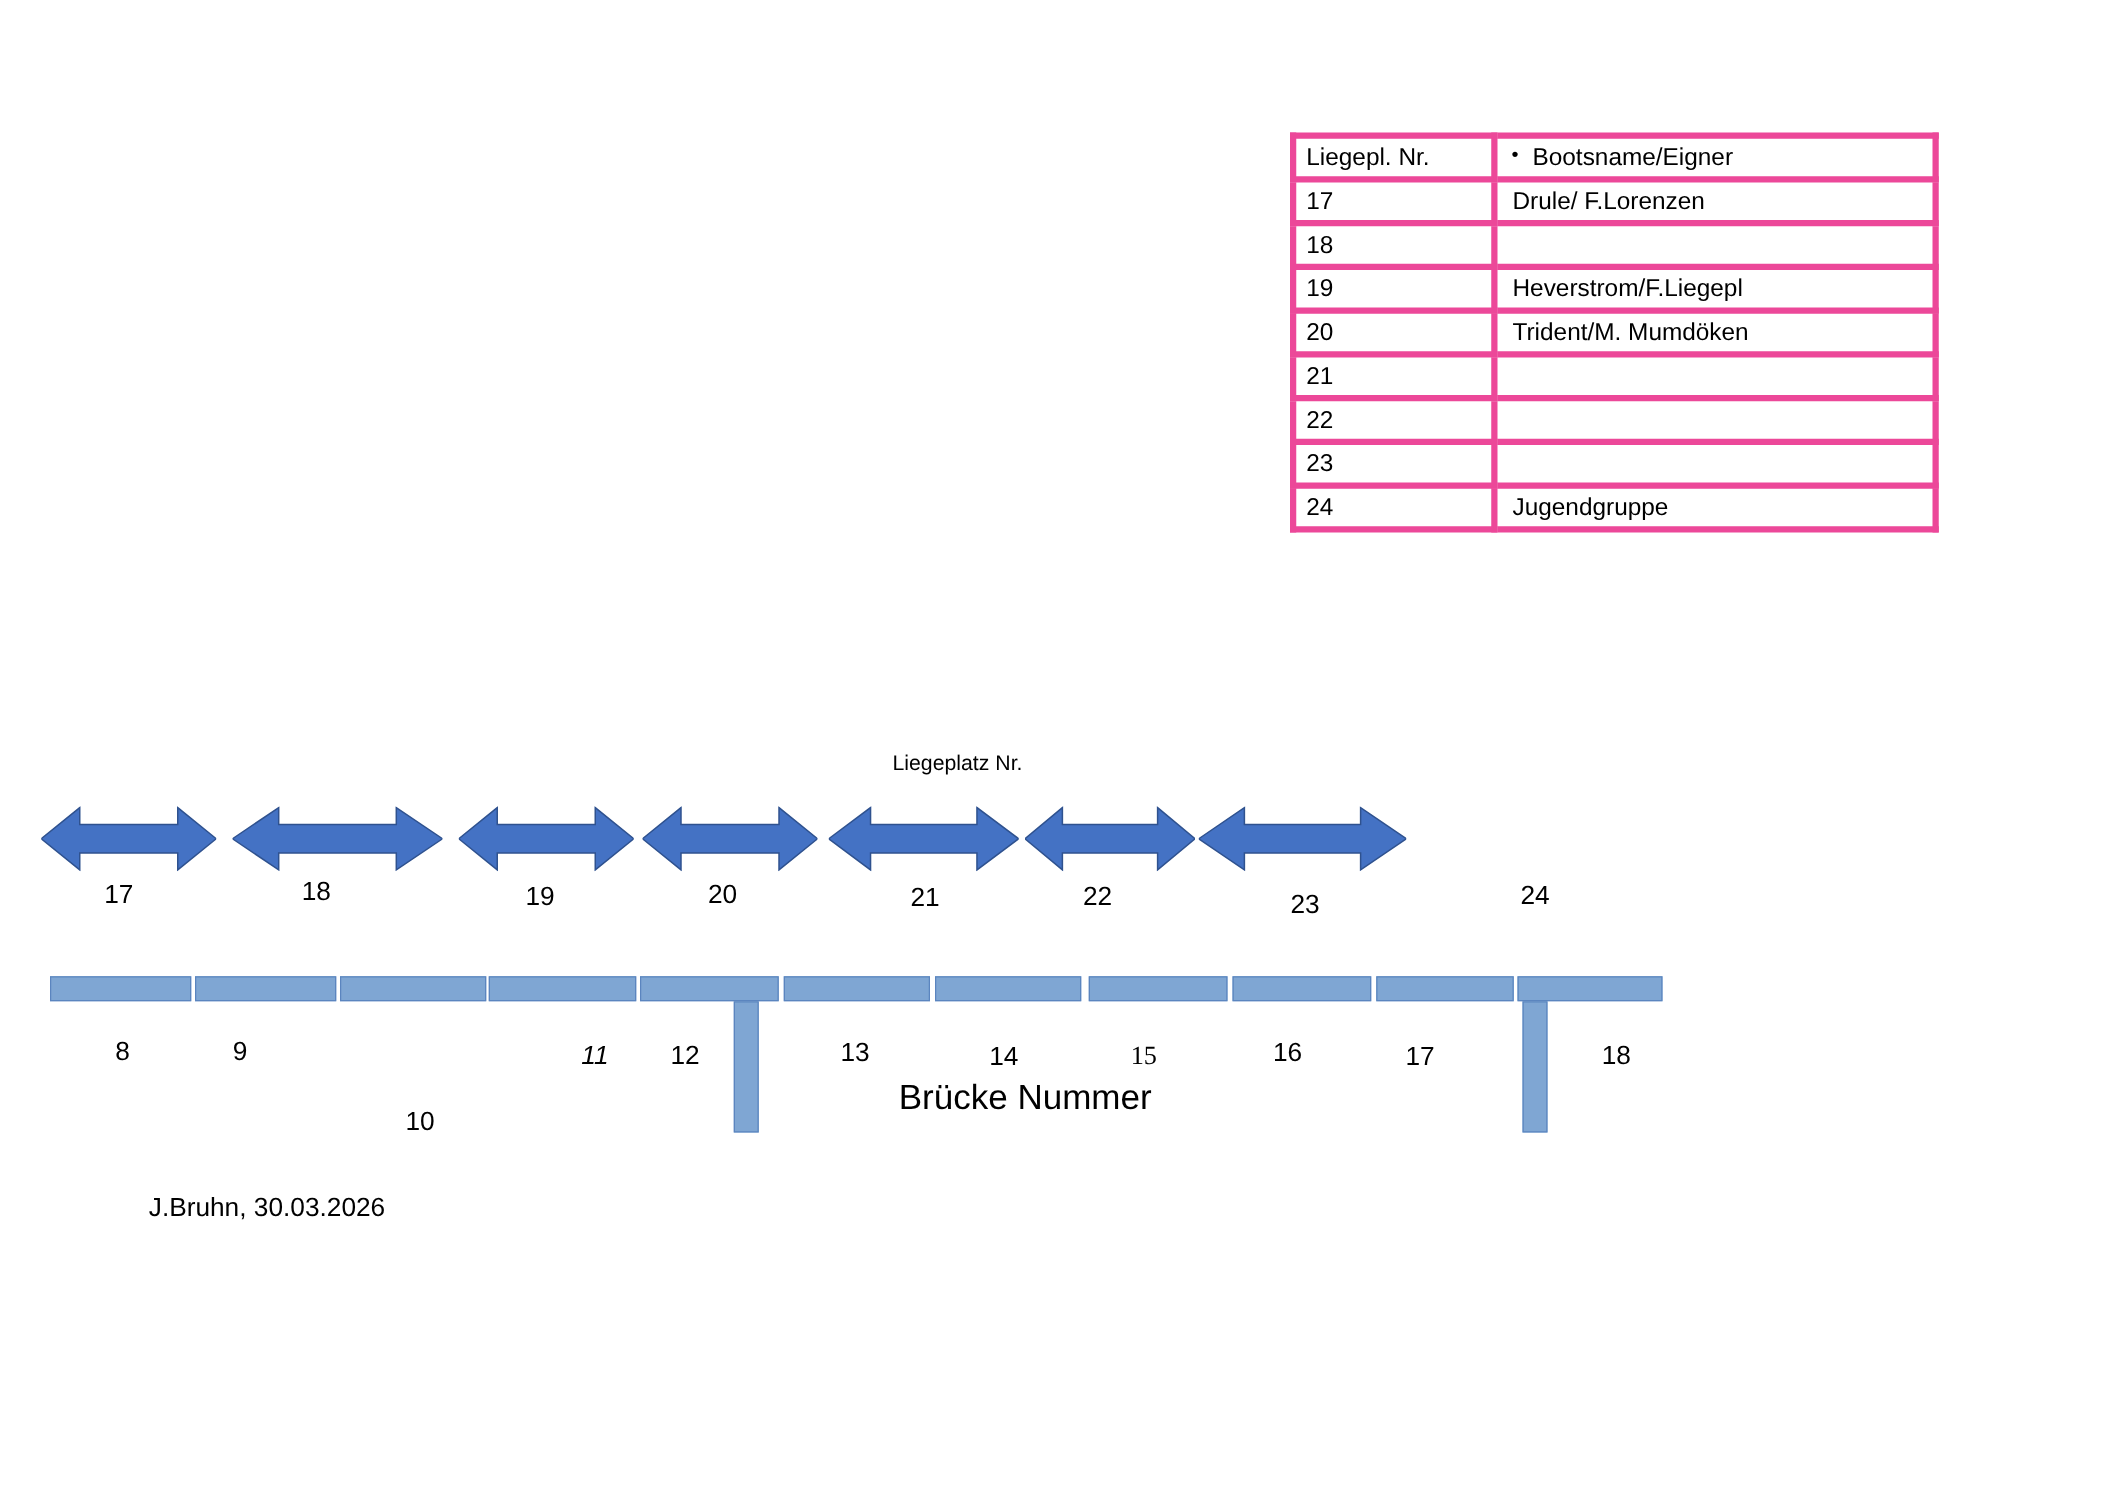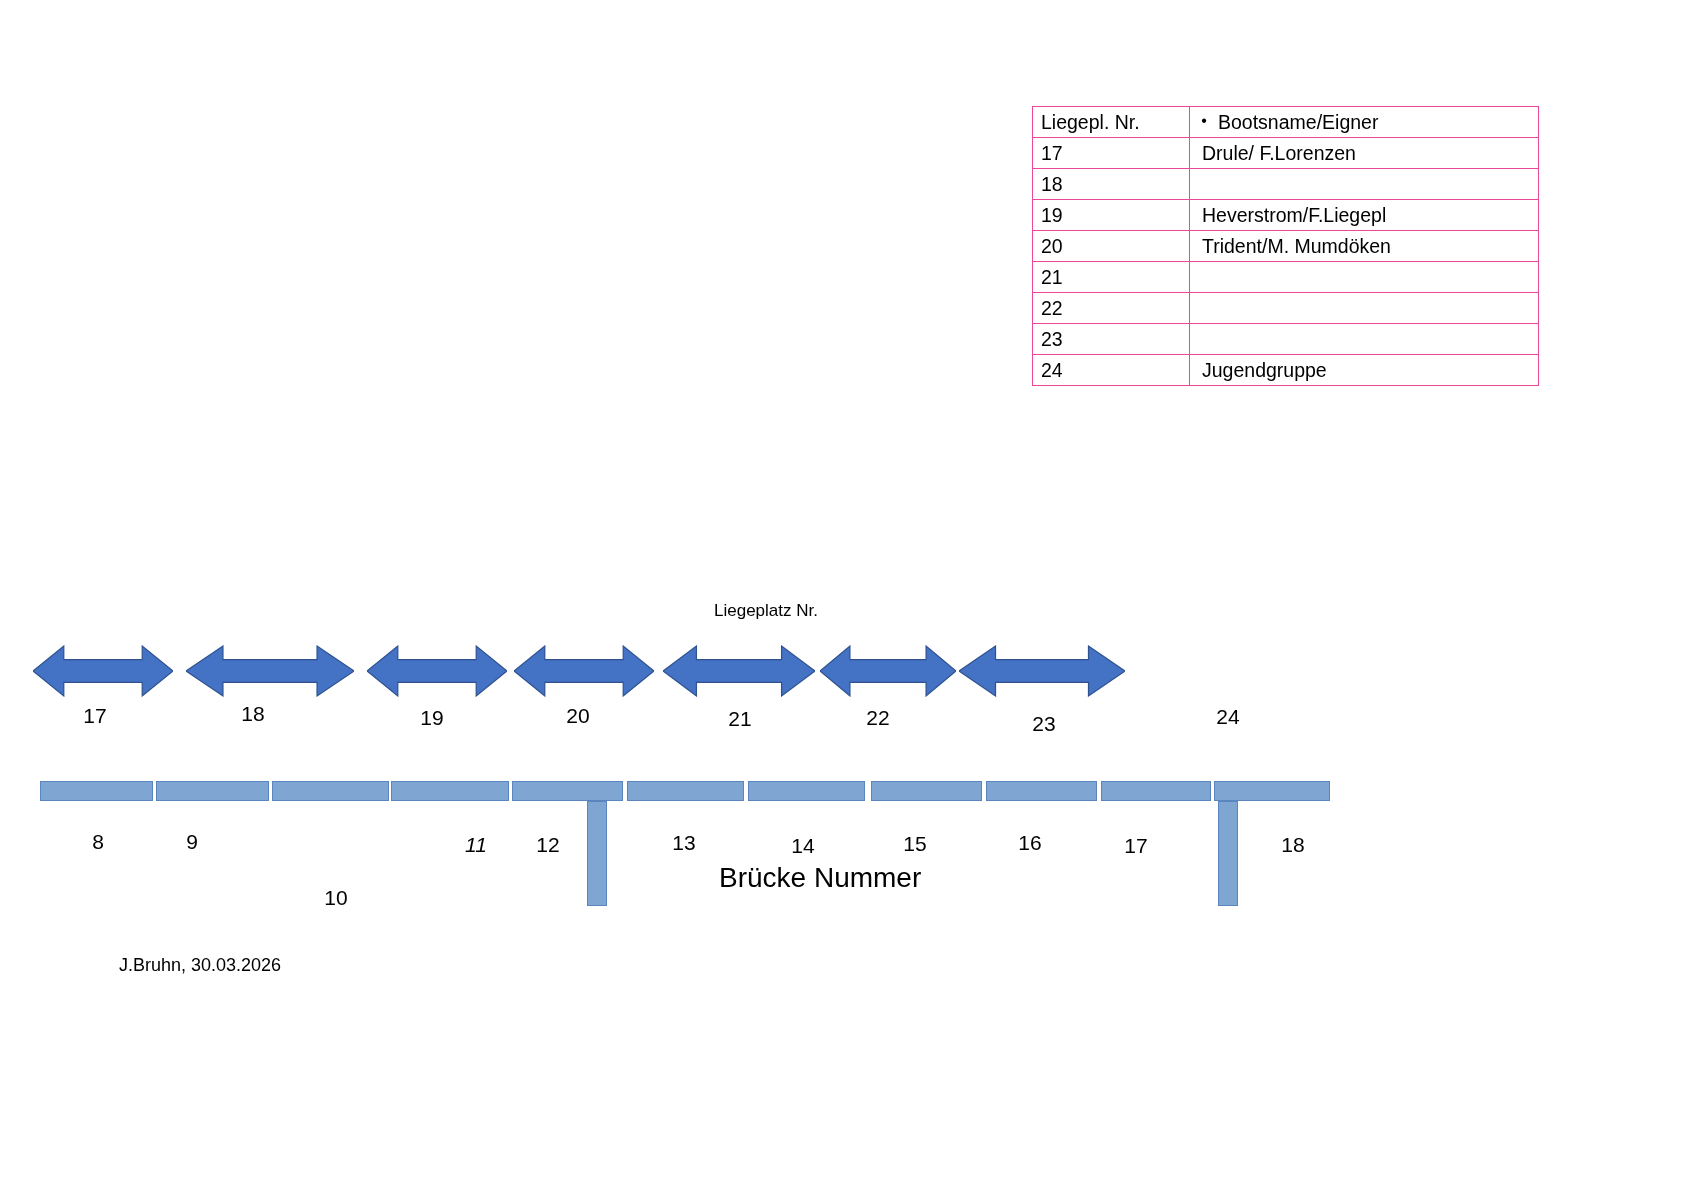--- a/index.html
+++ b/index.html
@@ -34,21 +34,21 @@
   .legend-table {
     position: absolute;
     left: 1032px;
     top: 106px;
     width: 496px;
     border-collapse: collapse;
     table-layout: fixed;
     font-size: 19.5px;
   }
   .legend-table td {
-    border: 1px solid #ec4899;
+    border: 5px solid #ec4899;
     height: 30px;
     padding: 0 0 0 8px;
     vertical-align: middle;
     white-space: nowrap;
     color: #000000;
   }
   .legend-table .col-nr { width: 148px; }
   .legend-table .col-name { width: 348px; padding-left: 12px; }
   .legend-table .hdr-name {
     padding-left: 0;
@@ -78,21 +78,21 @@
     position: absolute;
     left: 719px;
     top: 862px;
     font-size: 28px;
     white-space: nowrap;
   }
   .footer-author {
     position: absolute;
     left: 119px;
     top: 955px;
-    font-size: 18px;
+    font-size: 21px;
     white-space: nowrap;
   }
 
   
   .arrow {
     position: absolute;
     height: 52px;
   }
   .arrow svg { display: block; width: 100%; height: 100%; }
 
@@ -243,19 +243,19 @@
       <div class="dock-seg" style="left: 1214px; top: 781px; width: 116px; background: rgb(127, 166, 211); border-color: rgb(91, 133, 191);"></div>
       <div class="pier" style="left: 587px; top: 801px; height: 105px; background: rgb(127, 166, 211); border-color: rgb(91, 133, 191);"></div>
       <div class="pier" style="left: 1218px; top: 801px; height: 105px; background: rgb(127, 166, 211); border-color: rgb(91, 133, 191);"></div>
       <div class="bridge-num" style="left: 98px; top: 830px;">8</div>
       <div class="bridge-num" style="left: 192px; top: 830px;">9</div>
       <div class="bridge-num" style="left: 336px; top: 886px;">10</div>
       <div class="bridge-num" style="left: 476px; top: 833px; font-style: italic;">11</div>
       <div class="bridge-num" style="left: 548px; top: 833px;">12</div>
       <div class="bridge-num" style="left: 684px; top: 831px;">13</div>
       <div class="bridge-num" style="left: 803px; top: 834px;">14</div>
-      <div class="bridge-num" style="left: 915px; top: 832px;">15</div>
+      <div class="bridge-num" style="left: 915px; top: 832px; font-family: Liberation Serif, serif;">15</div>
       <div class="bridge-num" style="left: 1030px; top: 831px;">16</div>
       <div class="bridge-num" style="left: 1136px; top: 834px;">17</div>
       <div class="bridge-num" style="left: 1293px; top: 833px;">18</div>
     </div>
 
 </div>
 
 </body></html>

